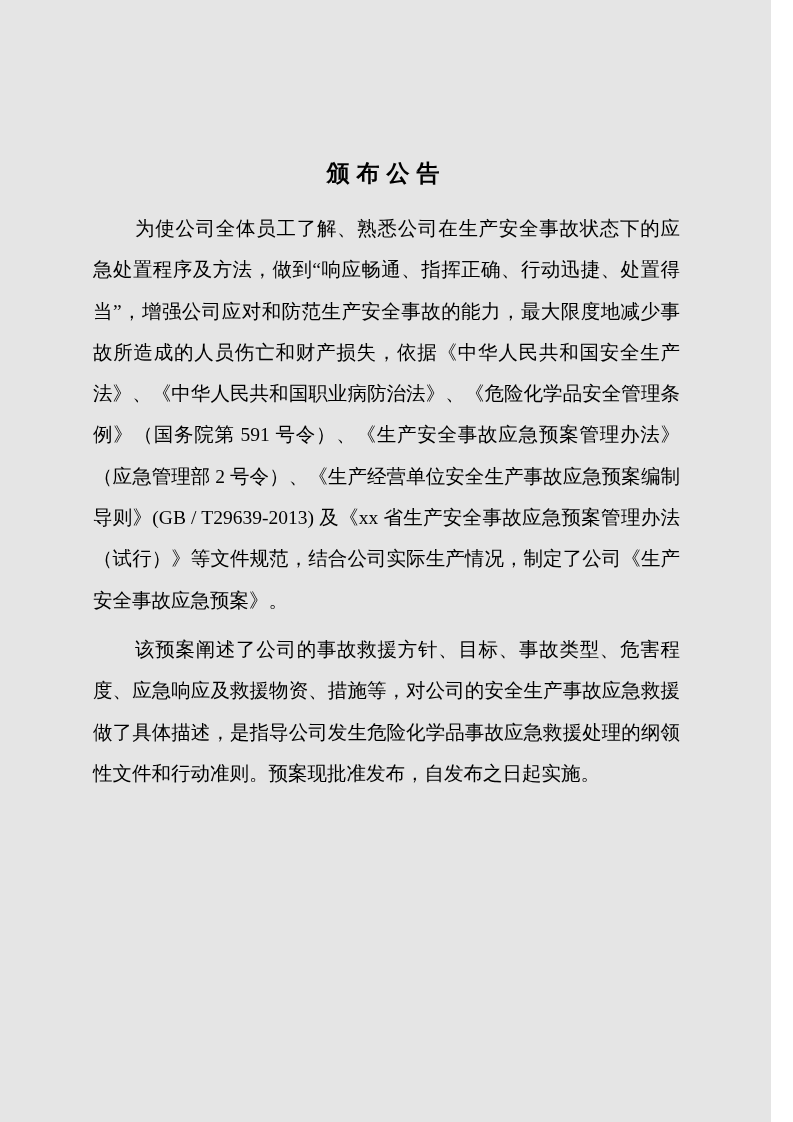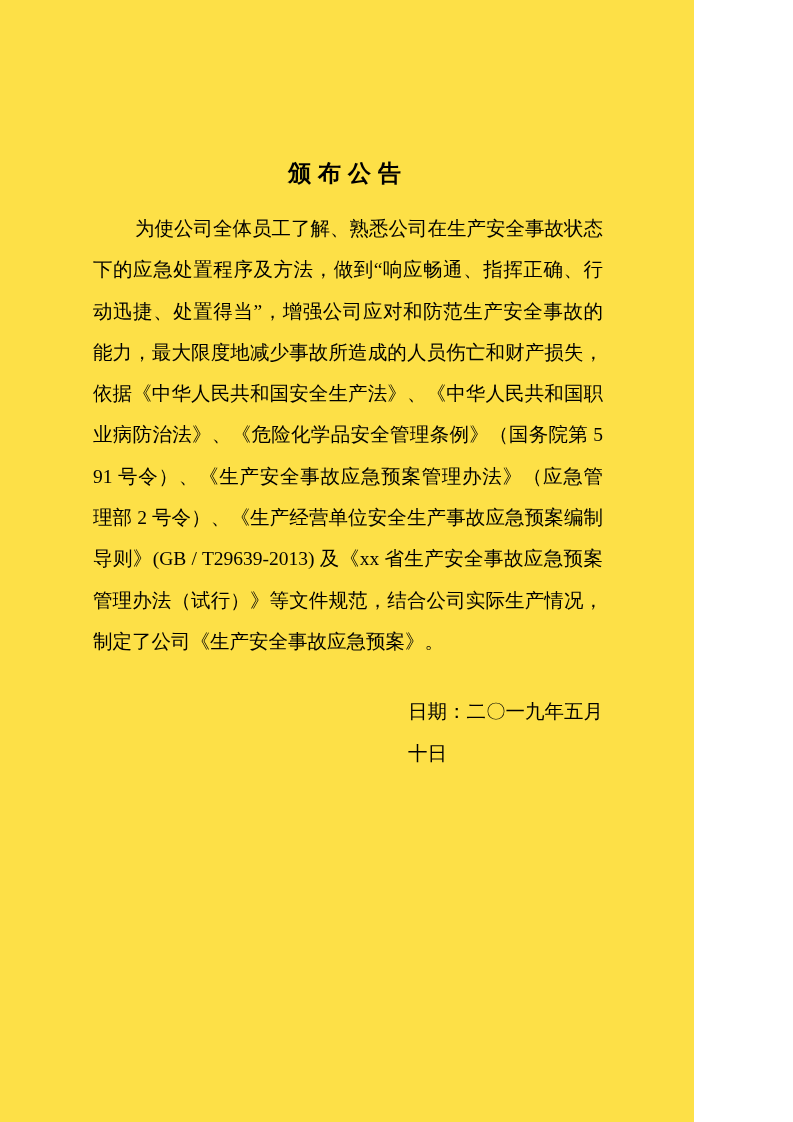--- a/index.html
+++ b/index.html
@@ -2,23 +2,23 @@
 <html><head>
 <meta charset="utf-8">
 <style>
   html, body {
     margin: 0;
     padding: 0;
     background: #ffffff;
   }
   .page {
     position: relative;
-    width: 694px;
+    width: 771px;
     height: 1122px;
-    background: #fde047;
+    background: #e5e5e5;
     box-sizing: border-box;
     padding: 158px 83px 0 85px;
     font-family: "Liberation Serif", "DejaVu Serif", serif;
     color: #000000;
     overflow: hidden;
   }
   .doc-title {
     margin: 0 0 18px 0;
     font-size: 23px;
     font-weight: bold;
@@ -53,19 +53,17 @@
 </style>
 </head>
 <body>
 
 <div class="page">
 
   <h1 class="doc-title">颁布公告</h1>
 
   <p class="body-para">为使公司全体员工了解、熟悉公司在生产安全事故状态下的应急处置程序及方法，做到“响应畅通、指挥正确、行动迅捷、处置得当”，增强公司应对和防范生产安全事故的能力，最大限度地减少事故所造成的人员伤亡和财产损失，依据《中华人民共和国安全生产法》、《中华人民共和国职业病防治法》、《危险化学品安全管理条例》（国务院第 591 号令）、《生产安全事故应急预案管理办法》（应急管理部 2 号令）、《生产经营单位安全生产事故应急预案编制导则》(GB / T29639-2013) 及《xx 省生产安全事故应急预案管理办法（试行）》等文件规范，结合公司实际生产情况，制定了公司《生产安全事故应急预案》。</p>
 
+  <p class="body-para">该预案阐述了公司的事故救援方针、目标、事故类型、危害程度、应急响应及救援物资、措施等，对公司的安全生产事故应急救援做了具体描述，是指导公司发生危险化学品事故应急救援处理的纲领性文件和行动准则。预案现批准发布，自发布之日起实施。</p>
 
 
-  <div class="date-line">
-    <span>日期：</span><span>二〇一九年五月十日</span>
-  </div>
 
 </div>
 
 </body></html>

